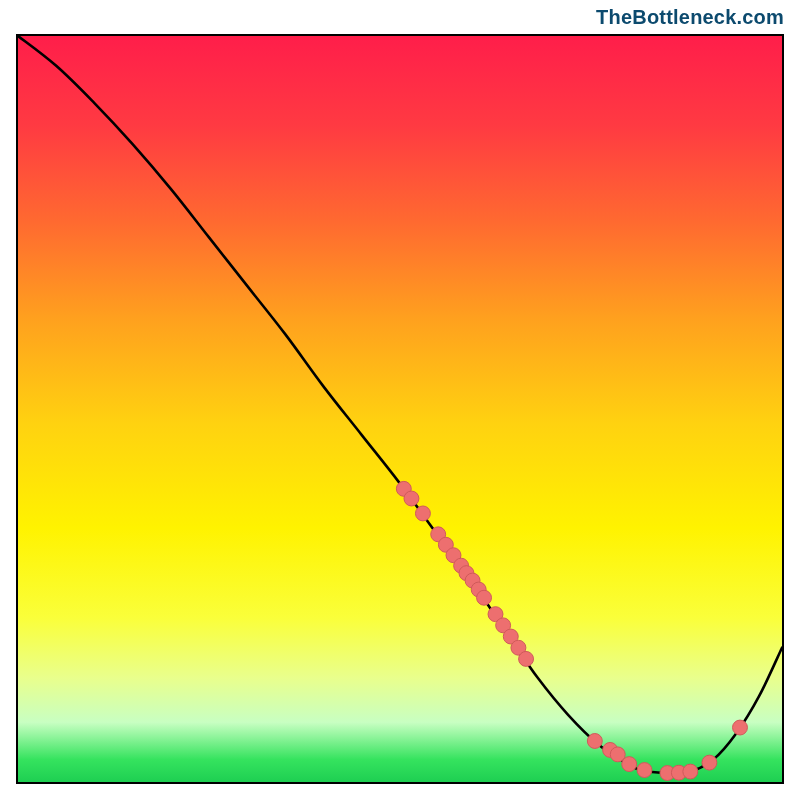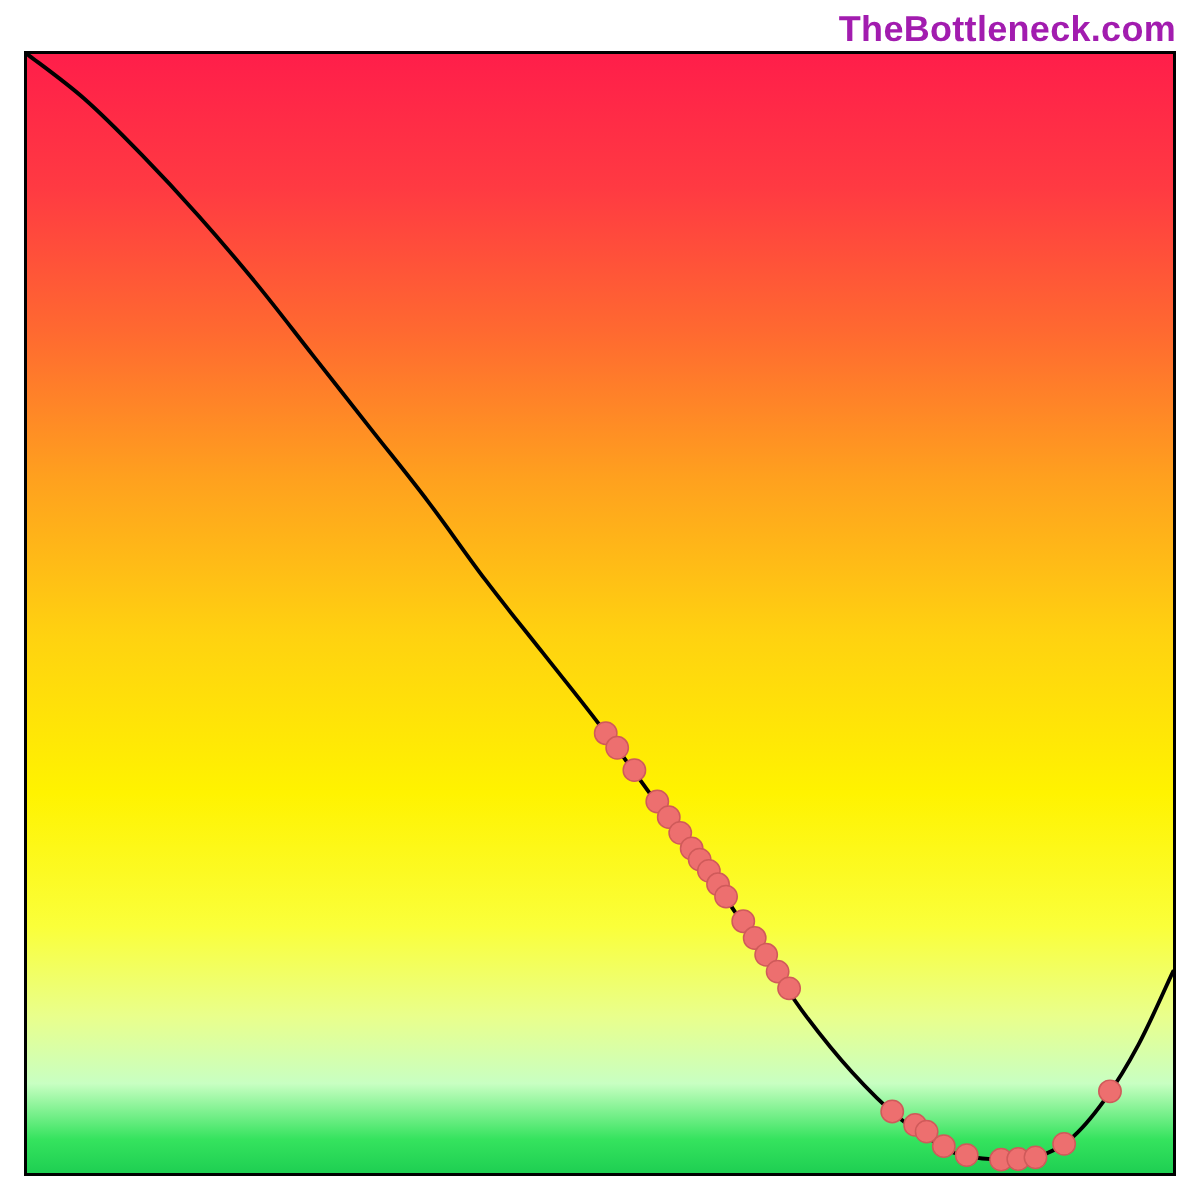--- a/index.html
+++ b/index.html
@@ -48,23 +48,23 @@
     position: absolute;
     inset: 0;
     width: 100%;
     height: 100%;
     display: block;
   }
   .attribution {
     position: absolute;
     top: 6px;
     right: 16px;
-    font-size: 24px;
+    font-size: 20px;
     font-weight: 600;
-    color: #a21caf;
+    color: #0c4a6e;
     letter-spacing: 0.2px;
   }
 </style>
 </head>
 <body>
 
 <div class="wrap">
   <div class="attribution">TheBottleneck.com</div>
 
   <div class="plot">

